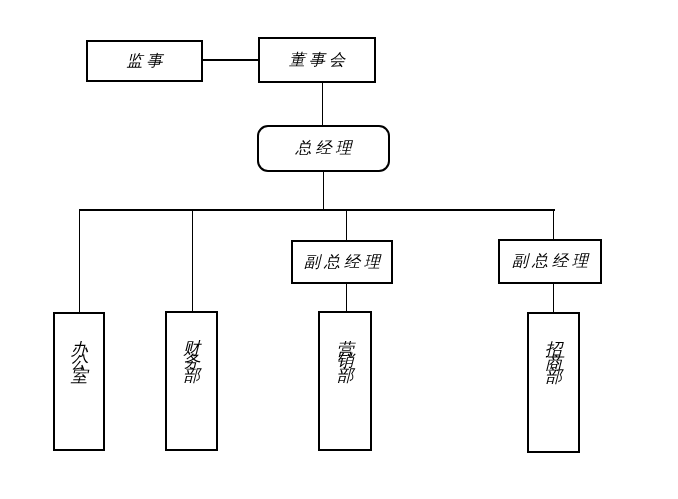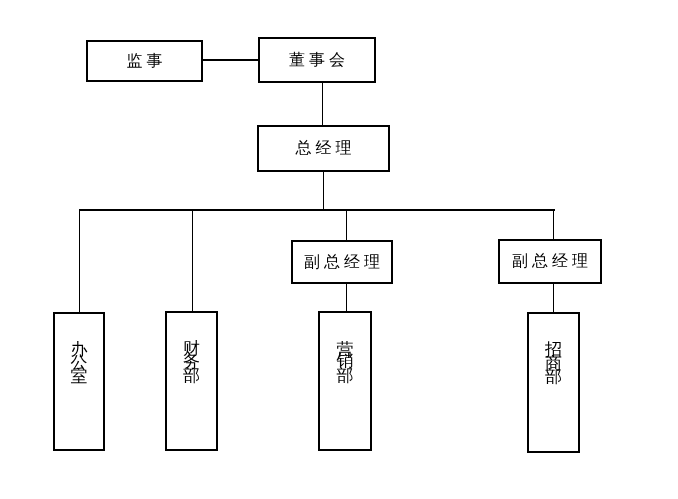--- a/index.html
+++ b/index.html
@@ -8,20 +8,21 @@
     background: #ffffff;
     font-family: "Liberation Sans", "DejaVu Sans", sans-serif;
   }
   #canvas {
     position: relative;
     width: 678px;
     height: 499px;
     background: #ffffff;
     overflow: hidden;
     color: #000000;
+    font-style: italic;
   }
   .box {
     position: absolute;
     box-sizing: border-box;
     border: 2px solid #000000;
     background: #ffffff;
     display: flex;
     align-items: center;
     justify-content: center;
     z-index: 2;
@@ -48,21 +49,21 @@
     position: absolute;
     background: #000000;
     z-index: 1;
   }
   .hline { height: 2px; }
   .vline { width: 1px; }
 
   
   #box-supervisor   { left: 86px;  top: 40px;  width: 117px; height: 42px; }
   #box-board        { left: 258px; top: 37px;  width: 118px; height: 46px; }
-  #box-gm           { left: 257px; top: 125px; width: 133px; height: 47px; }
+  #box-gm           { left: 257px; top: 125px; width: 133px; height: 47px; border-radius: 11px; }
   #box-deputy-gm-1  { left: 291px; top: 240px; width: 102px; height: 44px; }
   #box-deputy-gm-2  { left: 498px; top: 239px; width: 104px; height: 45px; }
   #box-office       { left: 53px;  top: 312px; width: 52px;  height: 139px; }
   #box-finance      { left: 165px; top: 311px; width: 53px;  height: 140px; }
   #box-marketing    { left: 318px; top: 311px; width: 54px;  height: 140px; }
   #box-investment   { left: 527px; top: 312px; width: 53px;  height: 141px; }
 
   
   #ln-supervisor-board { left: 203px; top: 59px;  width: 55px; }
   #ln-board-gm         { left: 322px; top: 83px;  height: 42px; }

